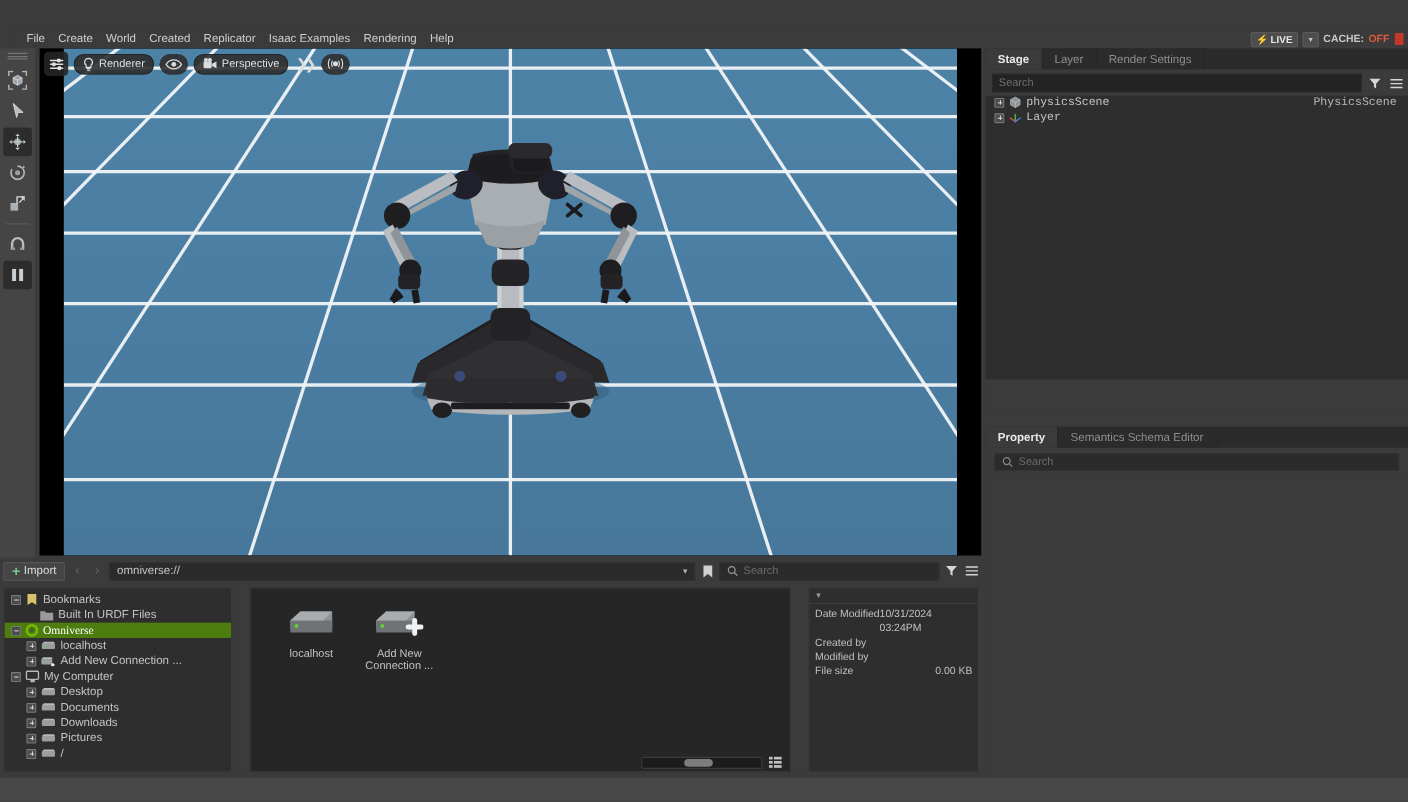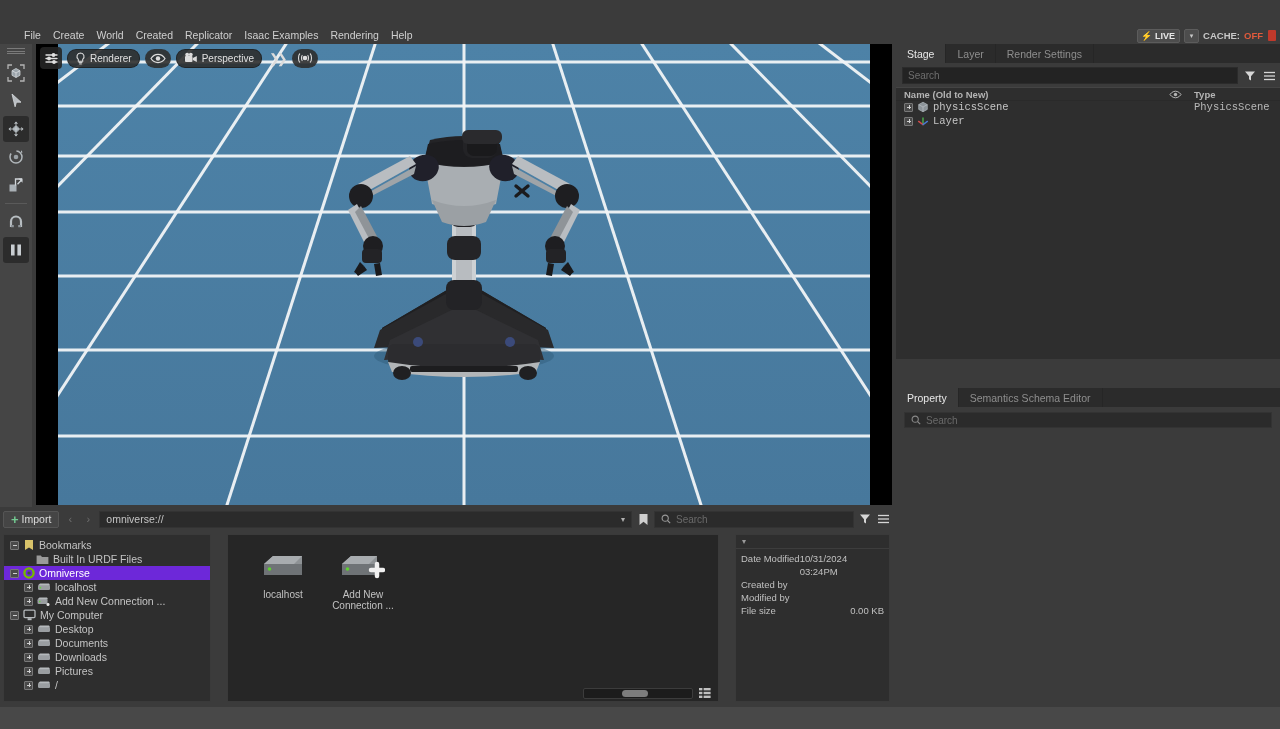--- a/index.html
+++ b/index.html
@@ -97,21 +97,21 @@
   .vp-chev { color: #dcdcdc; font-size: 13px; letter-spacing: -3px; padding: 0 2px; }
 
   
   .panel { position: absolute; background: #323232; }
   .tabrow { height: 19px; display: flex; background: #2b2b2b; }
   .tab {
     height: 19px; padding: 0 11px; display: flex; align-items: center;
     font-size: 10.5px; color: #8e8e8e; background: #2b2b2b; cursor: pointer;
     border-right: 1px solid #262626;
   }
-  .tab.active { background: #3b3b3b; color: #e8e8e8; font-weight: normal; }
+  .tab.active { background: #3b3b3b; color: #e8e8e8; font-weight: bold; }
 
   .stage-panel { left: 896px; top: 44px; width: 384px; height: 330px; background: #3b3b3b; }
   .searchrow { display: flex; align-items: center; height: 17px; margin: 4px 4px 3px 6px; gap: 5px; }
   .searchbox {
     flex: 1; height: 17px; background: #232323; border: 1px solid #2b2b2b;
     display: flex; align-items: center; padding: 0 5px; gap: 4px;
     font-size: 10px; color: #6e6e6e;
   }
   .ico-btn { width: 14px; height: 15px; display: flex; align-items: center; justify-content: center; cursor: pointer; }
 
@@ -156,21 +156,21 @@
     display: flex; align-items: center; padding: 0 6px; font-size: 10.5px; color: #c5c5c5;
   }
   .cb-search {
     width: 200px; height: 17px; background: #2b2b2b; border: 1px solid #333;
     display: flex; align-items: center; gap: 5px; padding: 0 6px; font-size: 10px; color: #6a6a6a;
   }
 
   .cb-main { position: absolute; left: 0; top: 24px; right: 0; bottom: 0; display: flex; padding: 3px; gap: 16px; }
   .cb-tree { width: 208px; background: #2e2e2e; border: 1px solid #3a3a3a; position: relative; overflow: hidden; }
   .ctrow { display: flex; align-items: center; height: 14px; font-size: 10.5px; color: #c4c4c4; gap: 4px; padding-left: 6px; }
-  .ctrow.sel { background: #6d28d9; color: #ffffff; }
+  .ctrow.sel { background: #4d7c0f; color: #ffffff; font-family: Liberation Serif, serif; }
 
   .cb-grid { flex: 1; background: #262626; border: 1px solid #3a3a3a; position: relative; }
   .tiles { display: flex; gap: 18px; padding: 18px 0 0 24px; }
   .tile { width: 62px; display: flex; flex-direction: column; align-items: center; gap: 6px; cursor: pointer; }
   .tile .cap { font-size: 10px; color: #c2c2c2; text-align: center; line-height: 11px; }
   .gridbar {
     position: absolute; left: 0; right: 0; bottom: 0; height: 16px;
     display: flex; align-items: center; justify-content: flex-end; gap: 5px; padding-right: 6px;
   }
   .slider {
@@ -448,30 +448,20 @@
         <svg width="13" height="12" viewBox="0 0 13 12">
           <g stroke="#d6d6d6" stroke-width="1.3">
               <line x1="1" y1="2.5" x2="12" y2="2.5"></line>
               <line x1="1" y1="6" x2="12" y2="6"></line>
               <line x1="1" y1="9.5" x2="12" y2="9.5"></line>
             </g>
         </svg>
       </div>
     </div>
 
-    <div class="tree-head">
-      <div class="th-name">Name (Old to New)</div>
-      <div class="th-eye">
-        <svg width="13" height="9" viewBox="0 0 13 9">
-          <path d="M1 4.5S3 1.2 6.5 1.2 12 4.5 12 4.5 10 7.8 6.5 7.8 1 4.5 1 4.5z" fill="none" stroke="#b4b4b4" stroke-width="1"></path>
-          <circle cx="6.5" cy="4.5" r="1.7" fill="#b4b4b4"></circle>
-        </svg>
-      </div>
-      <div class="th-type">Type</div>
-    </div>
 
     <div class="tree-body">
       <div class="trow">
         <div class="nm">
           <span class="expander"></span>
           <svg width="12" height="12" viewBox="0 0 12 12">
             <path d="M6 1.2l4.3 2.4v4.8L6 10.8 1.7 8.4V3.6z" fill="#8c9399" stroke="#aeb4b9" stroke-width=".7"></path>
             <path d="M1.7 3.6L6 6l4.3-2.4M6 6v4.8" fill="none" stroke="#c3c8cc" stroke-width=".6"></path>
           </svg>
           <span>physicsScene</span>

